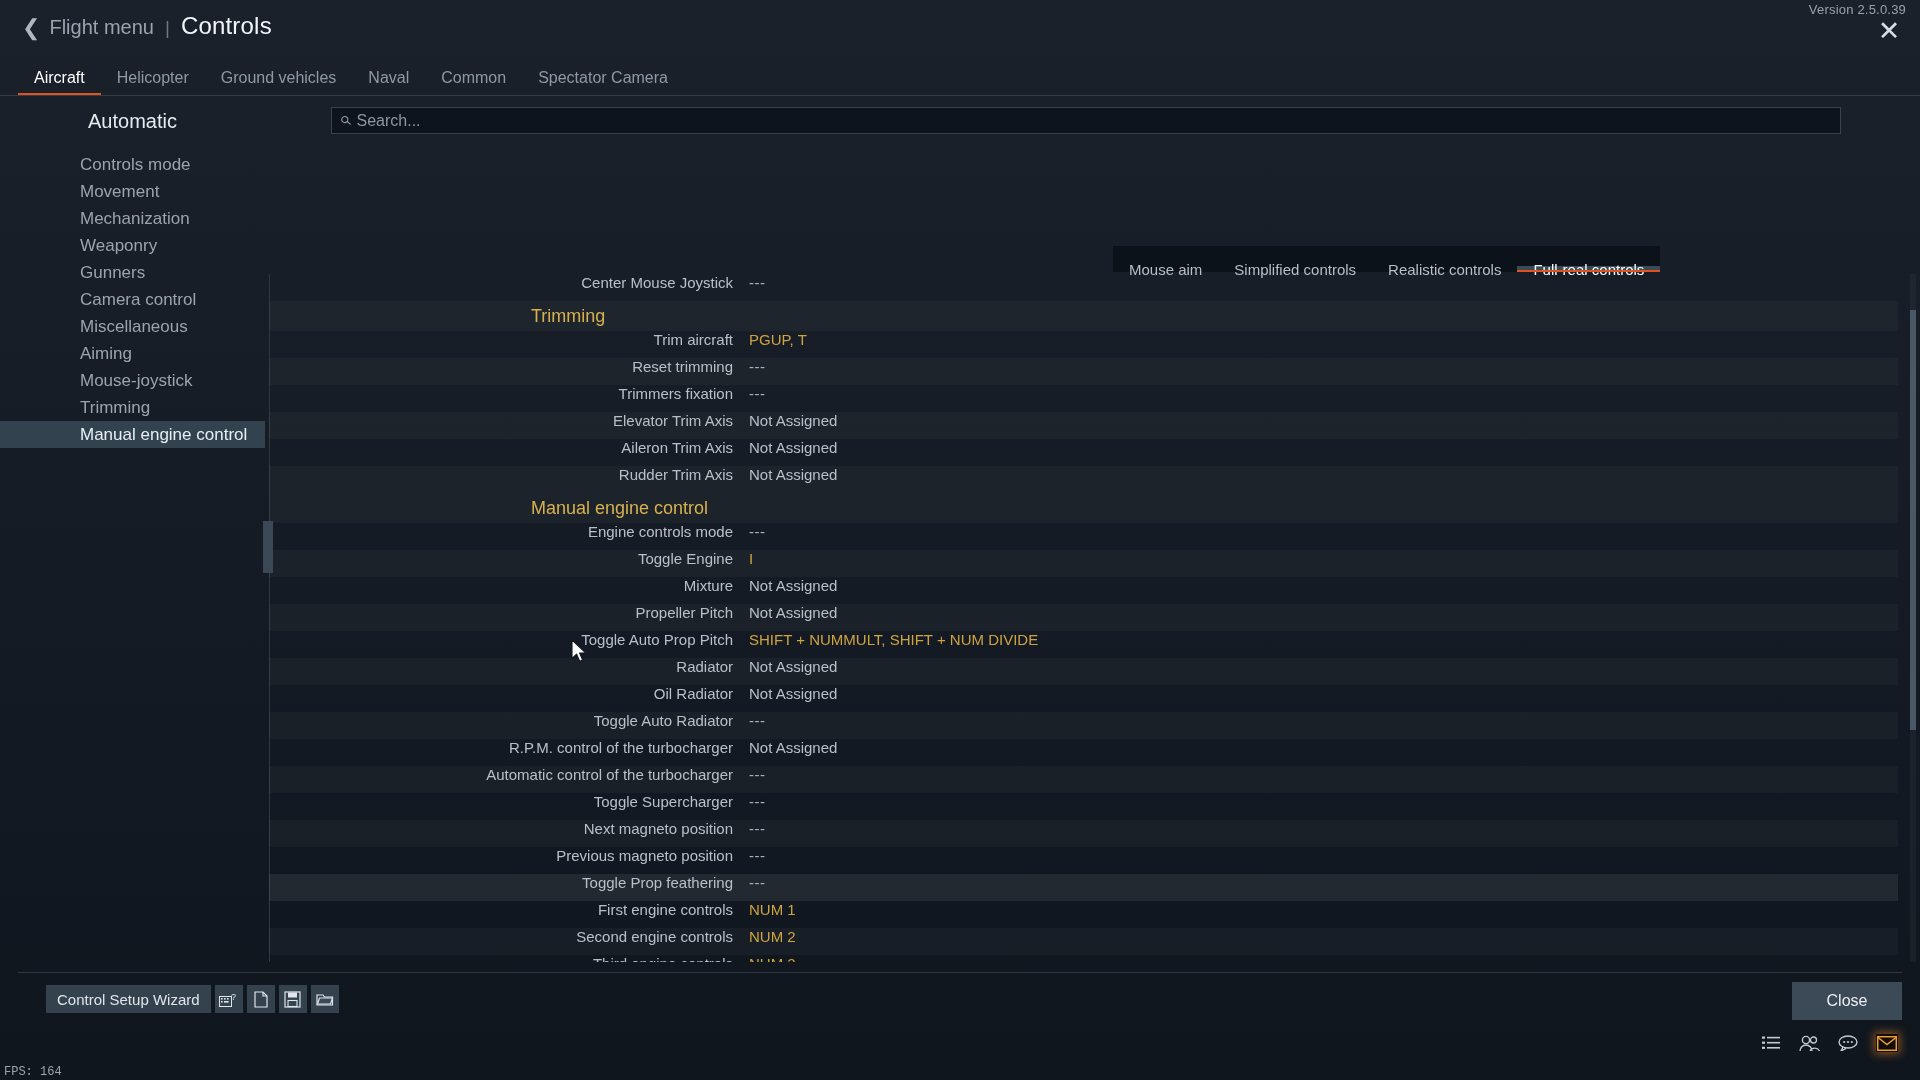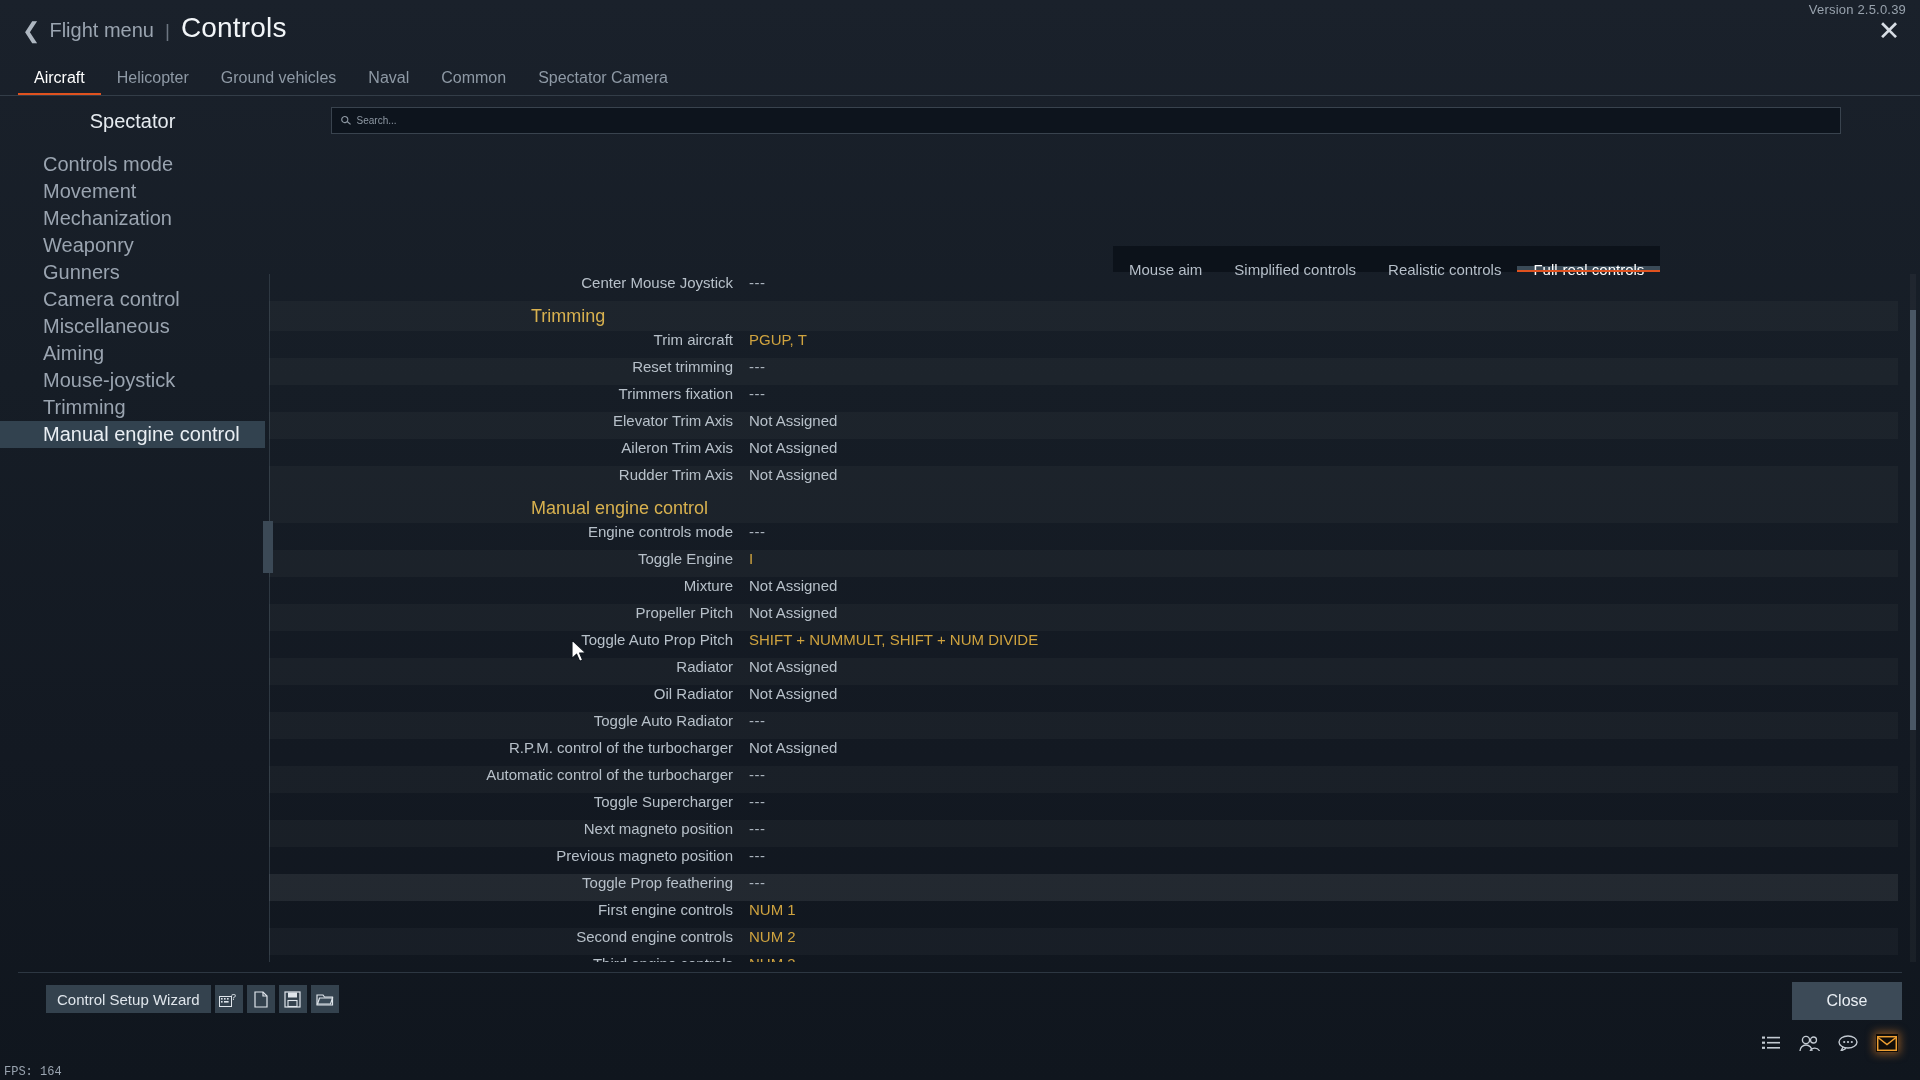--- a/index.html
+++ b/index.html
@@ -67,21 +67,21 @@
   .crumb-parent {
     font-size: 20px;
     color: #9aa4b0;
   }
   .crumb-sep {
     font-size: 19px;
     color: #6d7682;
     padding: 0 2px;
   }
   .crumb-title {
-    font-size: 28px;
+    font-size: 24px;
     color: #f2f5f8;
     letter-spacing: .2px;
   }
 
   
   .vehicle-tabs {
     position: absolute;
     top: 62px;
     left: 18px;
     display: flex;
@@ -127,22 +127,22 @@
     text-align: center;
     font-size: 20px;
     color: #e6ebf0;
     padding: 14px 0 18px 0;
   }
   .nav-list { padding: 0; }
   .nav-item {
     height: 27px;
     display: flex;
     align-items: center;
-    padding-left: 43px;
-    font-size: 20px;
+    padding-left: 80px;
+    font-size: 17px;
     color: #9aa4b0;
     cursor: pointer;
   }
   .nav-item.selected {
     background: #32424f;
     color: #e9eef3;
   }
 
   
   .content {
@@ -174,21 +174,21 @@
     color: #8d97a2;
     font-size: 13px;
     transform: rotate(-50deg);
     display: inline-block;
   }
   .search-input {
     background: transparent;
     border: none;
     outline: none;
     color: #bef264;
-    font-size: 10px;
+    font-size: 16px;
     font-family: "Liberation Sans", sans-serif;
     width: 95%;
   }
   .search-input::placeholder { color: #8d97a2; }
 
   .mode-tabs {
     position: absolute;
     top: 150px;
     left: 848px;
     display: flex;
@@ -424,21 +424,21 @@
       <div class="vtab active">Aircraft</div>
       <div class="vtab">Helicopter</div>
       <div class="vtab">Ground vehicles</div>
       <div class="vtab">Naval</div>
       <div class="vtab">Common</div>
       <div class="vtab">Spectator Camera</div>
     </div>
   <div class="tabs-rule"></div>
 
   <div class="sidebar">
-    <div class="nav-title">Spectator</div>
+    <div class="nav-title">Automatic</div>
     <div class="nav-list" id="nav-list">
         <div class="nav-item">Controls mode</div>
         <div class="nav-item">Movement</div>
         <div class="nav-item">Mechanization</div>
         <div class="nav-item">Weaponry</div>
         <div class="nav-item">Gunners</div>
         <div class="nav-item">Camera control</div>
         <div class="nav-item">Miscellaneous</div>
         <div class="nav-item">Aiming</div>
         <div class="nav-item">Mouse-joystick</div>

